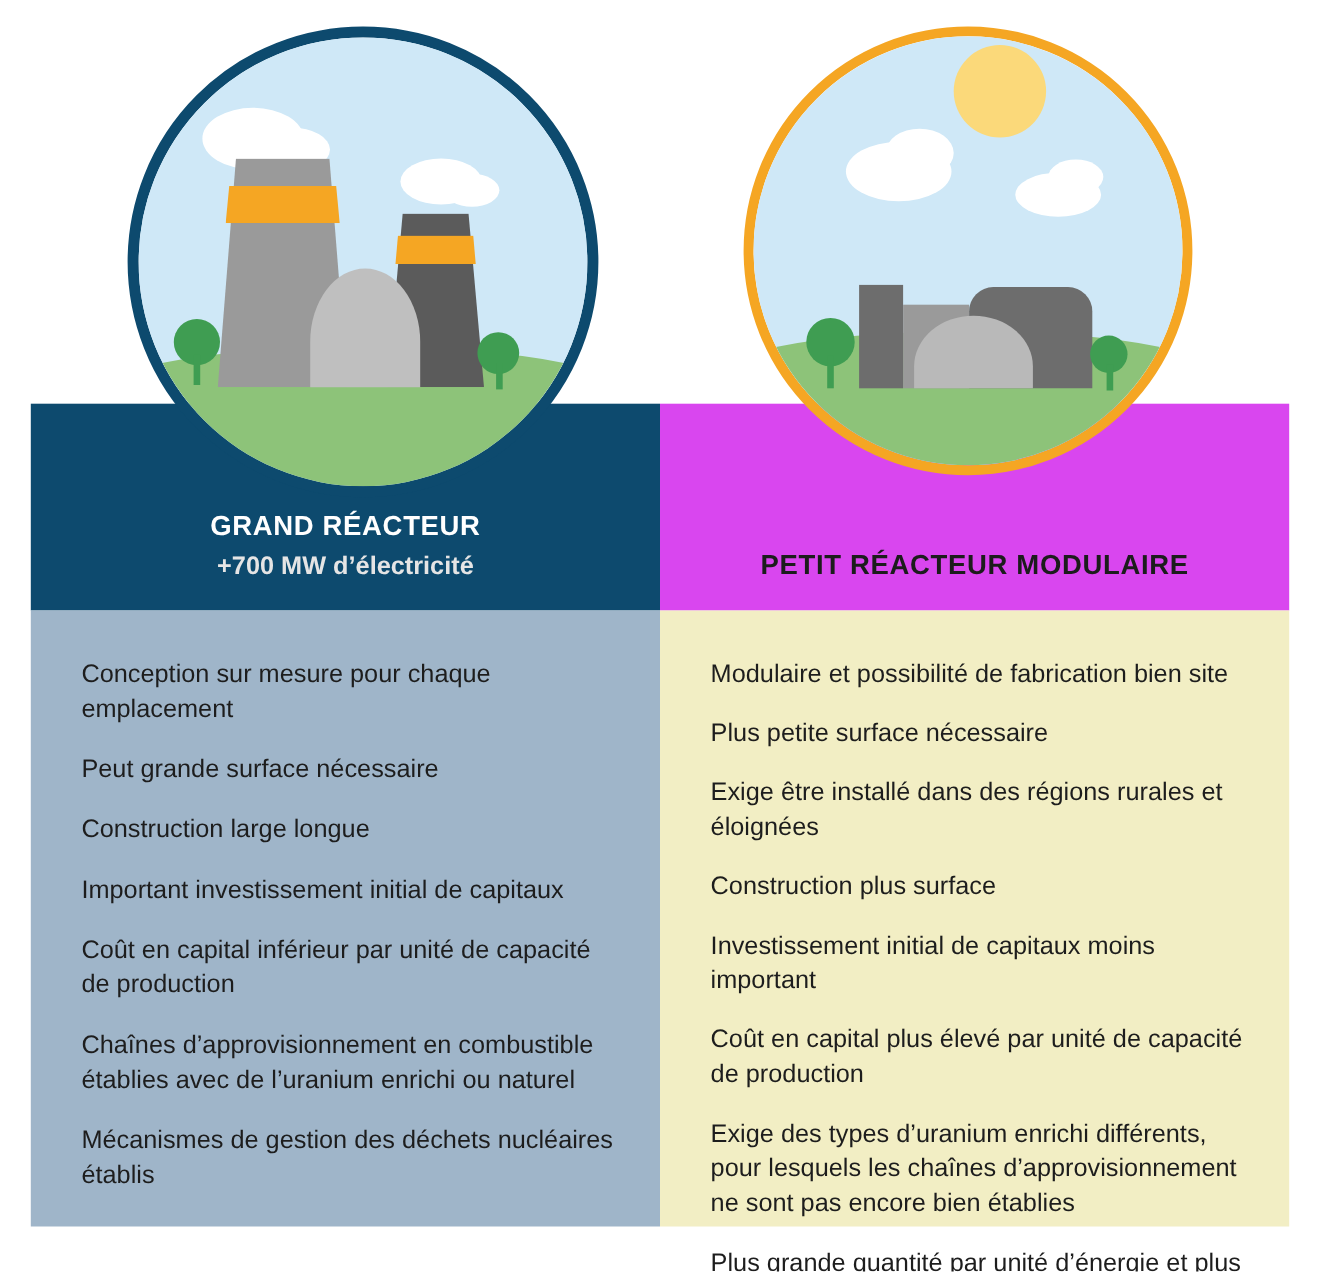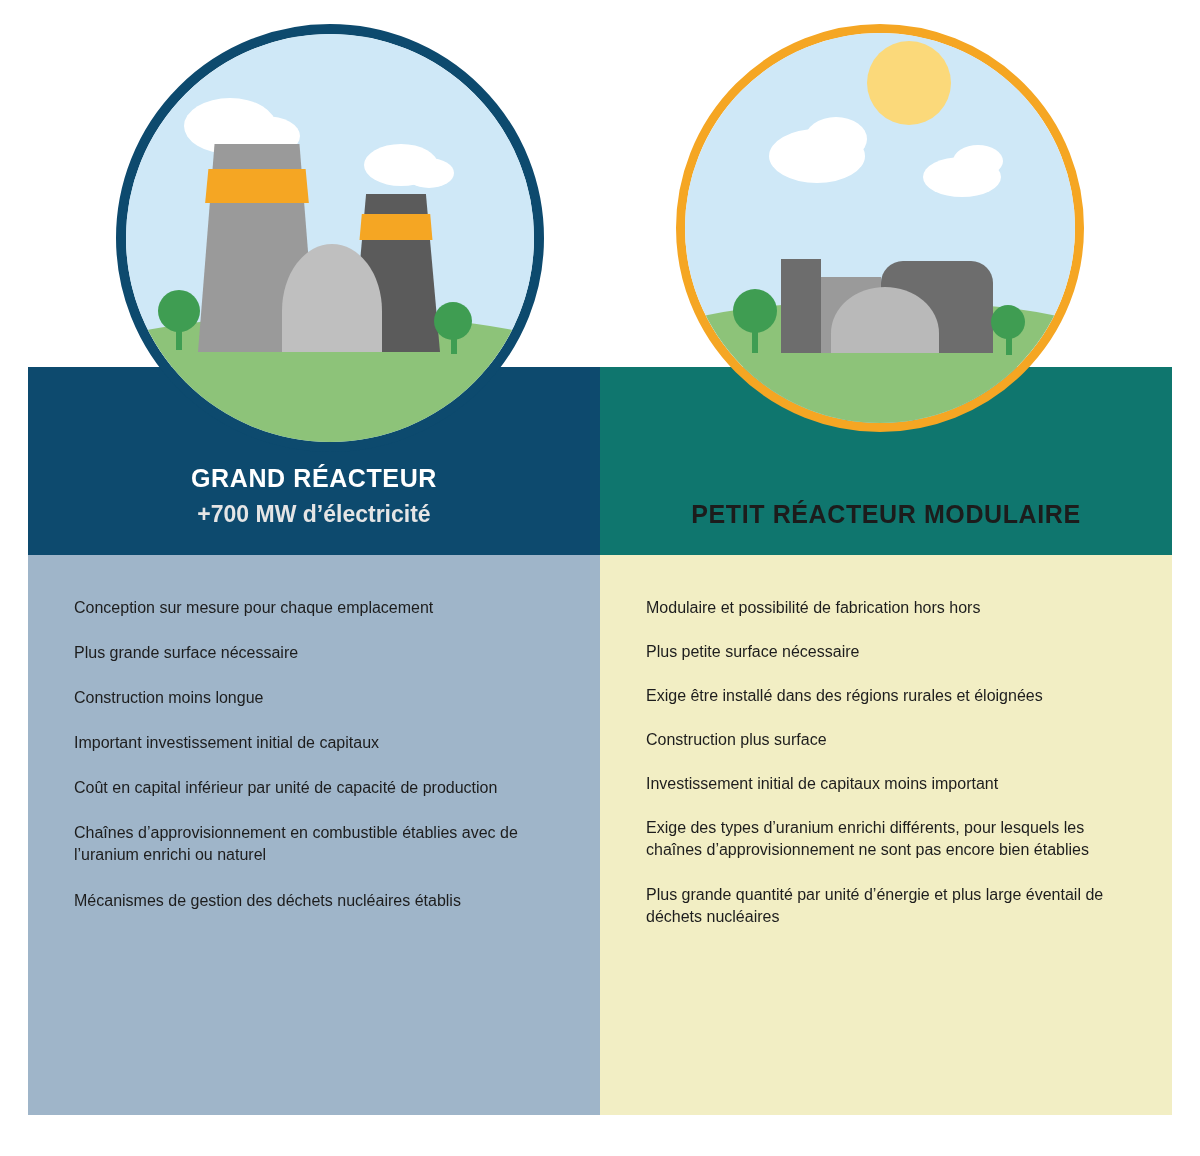--- a/index.html
+++ b/index.html
@@ -40,21 +40,21 @@
     width: 100%;
     height: 188px;
     box-sizing: border-box;
     display: flex;
     flex-direction: column;
     align-items: center;
     justify-content: flex-end;
     padding-bottom: 26px;
   }
   .panel.left .panel-header  { background: #0d4a6e; }
-  .panel.right .panel-header { background: #0f766e; }
+  .panel.right .panel-header { background: #d946ef; }
 
   .panel-title {
     font-size: 25px;
     font-weight: bold;
     letter-spacing: 0.6px;
     line-height: 1.2;
     text-align: right;
   }
   .panel-subtitle {
     font-size: 23px;
@@ -79,21 +79,21 @@
   }
   .panel.left .panel-body  { background: #9fb5c9; }
   .panel.right .panel-body { background: #f2eec4; }
 
   .feature-list {
     list-style: none;
     margin: 0;
     padding: 0;
   }
   .feature-list li {
-    font-size: 16px;
+    font-size: 23px;
     line-height: 1.38;
     color: #1d1d1d;
     margin: 0 0 23px 0;
   }
   .panel.right .feature-list li { margin-bottom: 22px; }
 
   
   .circle {
     position: absolute;
     border-radius: 50%;
@@ -171,41 +171,42 @@
 <div class="infographic">
 
   <div class="panel left">
     <div class="panel-header">
       <div class="panel-title">GRAND RÉACTEUR</div>
       <div class="panel-subtitle">+700 MW d’électricité</div>
     </div>
     <div class="panel-body">
       <ul class="feature-list">
         <li>Conception sur mesure pour chaque emplacement</li>
-        <li>Plus grande surface nécessaire</li>
-        <li>Construction moins longue</li>
+        <li>Peut grande surface nécessaire</li>
+        <li>Construction large longue</li>
         <li>Important investissement initial de capitaux</li>
         <li>Coût en capital inférieur par unité de capacité de production</li>
         <li>Chaînes d’approvisionnement en combustible établies avec de l’uranium enrichi ou naturel</li>
         <li>Mécanismes de gestion des déchets nucléaires établis</li>
       </ul>
     </div>
   </div>
 
   <div class="panel right">
     <div class="panel-header">
       <div class="panel-title">PETIT RÉACTEUR MODULAIRE</div>
     </div>
     <div class="panel-body">
       <ul class="feature-list">
-        <li>Modulaire et possibilité de fabrication hors hors</li>
+        <li>Modulaire et possibilité de fabrication bien site</li>
         <li>Plus petite surface nécessaire</li>
         <li>Exige être installé dans des régions rurales et éloignées</li>
         <li>Construction plus surface</li>
         <li>Investissement initial de capitaux moins important</li>
+        <li>Coût en capital plus élevé par unité de capacité de production</li>
         <li>Exige des types d’uranium enrichi différents, pour lesquels les chaînes d’approvisionnement ne sont pas encore bien établies</li>
         <li>Plus grande quantité par unité d’énergie et plus large éventail de déchets nucléaires</li>
       </ul>
     </div>
   </div>
 
   <div class="circle left">
     <div class="circle-inner">
 
       <div class="cloud" style="left:58px; top:64px; width:92px; height:56px;"></div>

